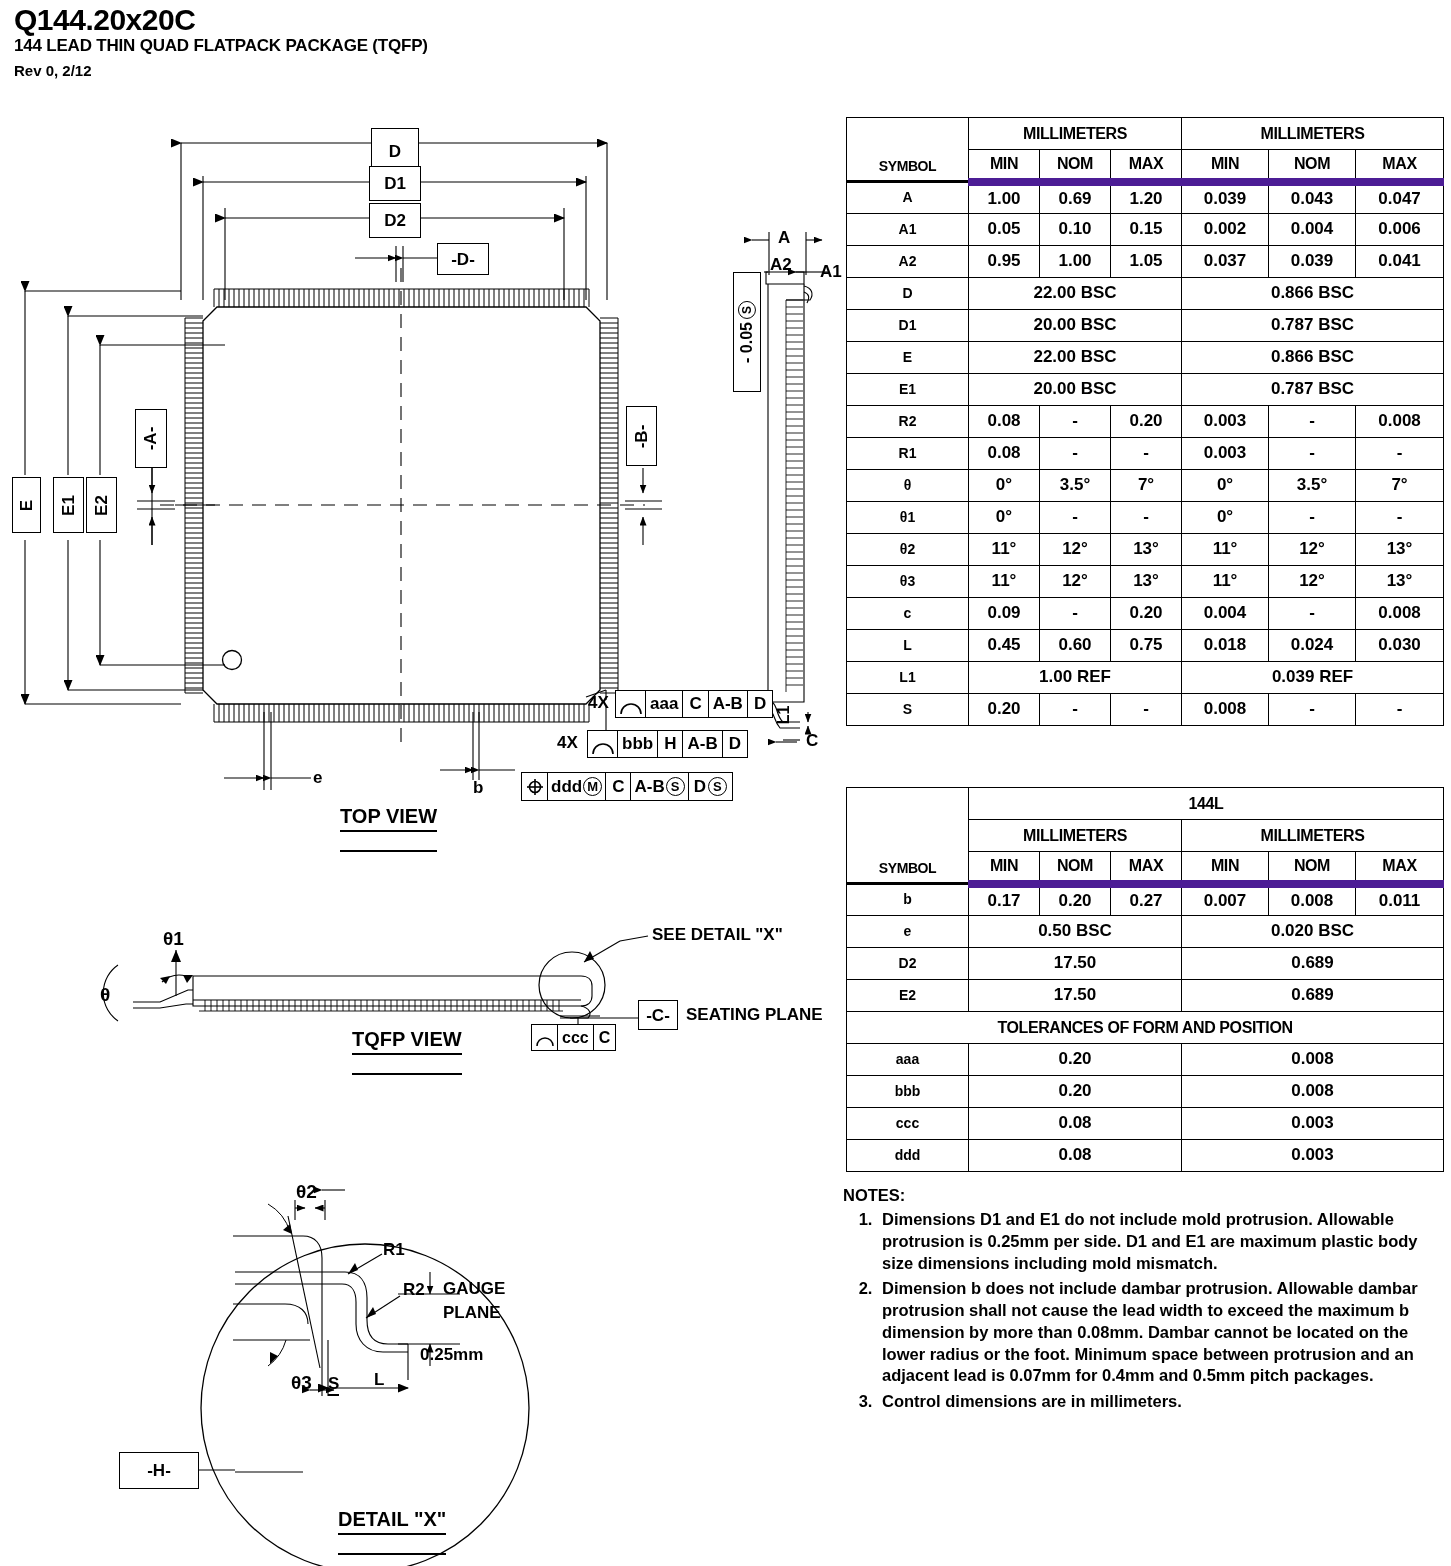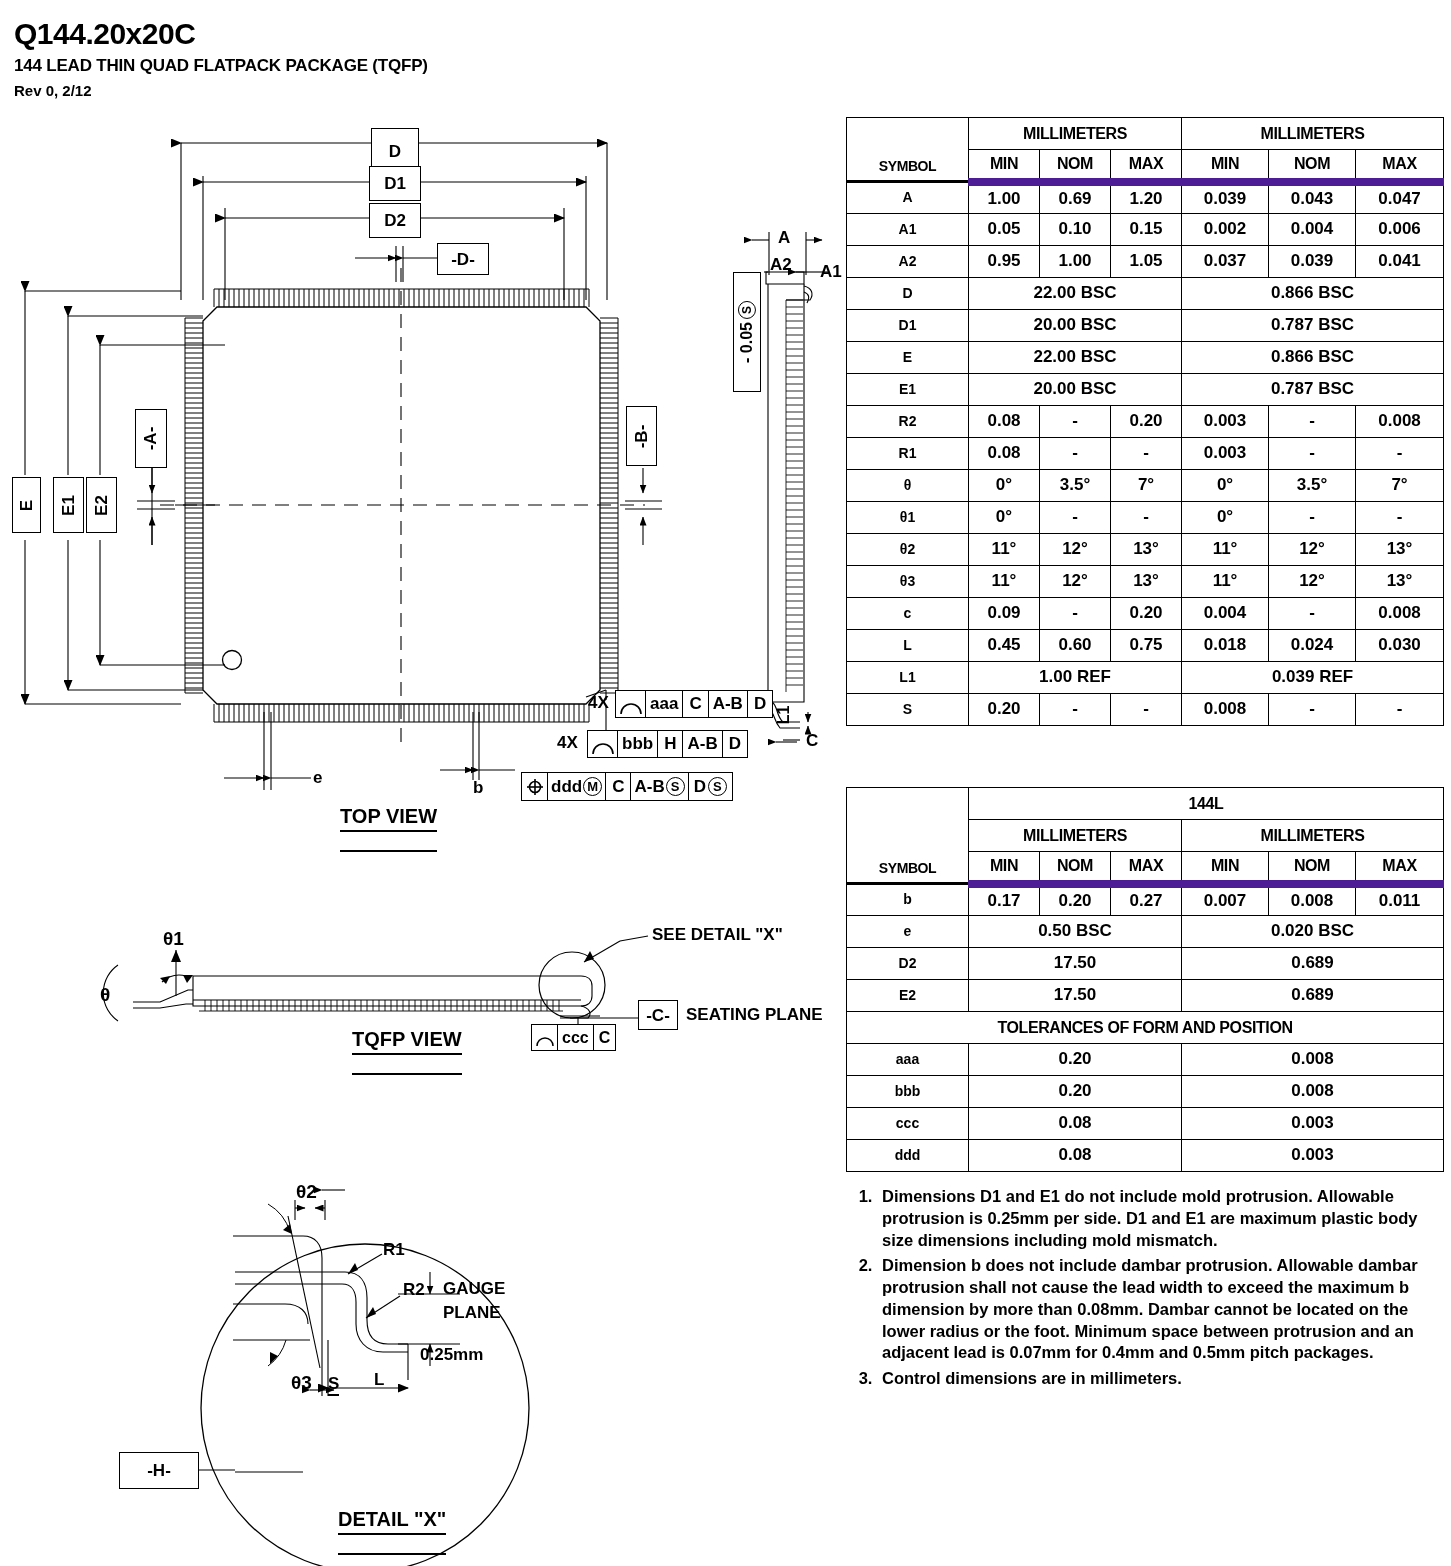--- a/index.html
+++ b/index.html
@@ -9,23 +9,23 @@
   }
   body {
     width: 1451px; height: 1566px;
     position: relative;
     font-family: "Liberation Sans", sans-serif;
     color: #000;
     overflow: hidden;
   }
 
   
-  #header { position: absolute; left: 14px; top: 18px; }
+  #header { position: absolute; left: 14px; top: 4px; }
   #doc-title { font-size: 30px; font-weight: bold; letter-spacing: -0.5px; line-height: 1.05; }
-  #doc-subtitle { font-size: 17px; font-weight: bold; margin-top: 6px; letter-spacing: -0.2px; }
+  #doc-subtitle { font-size: 17px; font-weight: bold; margin-top: 0; letter-spacing: -0.2px; }
   #doc-rev { font-size: 15px; font-weight: bold; margin-top: 6px; }
 
   
   table.dim {
     border-collapse: collapse;
     position: absolute;
     font-size: 17px;
     font-weight: bold;
     table-layout: fixed;
   }
@@ -1071,18 +1071,19 @@
       </tr>
       <tr>
         <td class="sym">ddd</td>
         <td colspan="3">0.08</td>
         <td colspan="3">0.003</td>
       </tr>
     </tbody>
 </table>
 
 <div id="notes">
+  <div class="notes-head">NOTES:</div>
   <ol id="notes-list">
       <li>Dimensions D1 and E1 do not include mold protrusion. Allowable protrusion is 0.25mm per side. D1 and E1 are maximum plastic body size dimensions including mold mismatch.</li>
       <li>Dimension b does not include dambar protrusion. Allowable dambar protrusion shall not cause the lead width to exceed the maximum b dimension by more than 0.08mm. Dambar cannot be located on the lower radius or the foot. Minimum space between protrusion and an adjacent lead is 0.07mm for 0.4mm and 0.5mm pitch packages.</li>
       <li>Control dimensions are in millimeters.</li>
     </ol>
 </div>
 
 </body></html>

